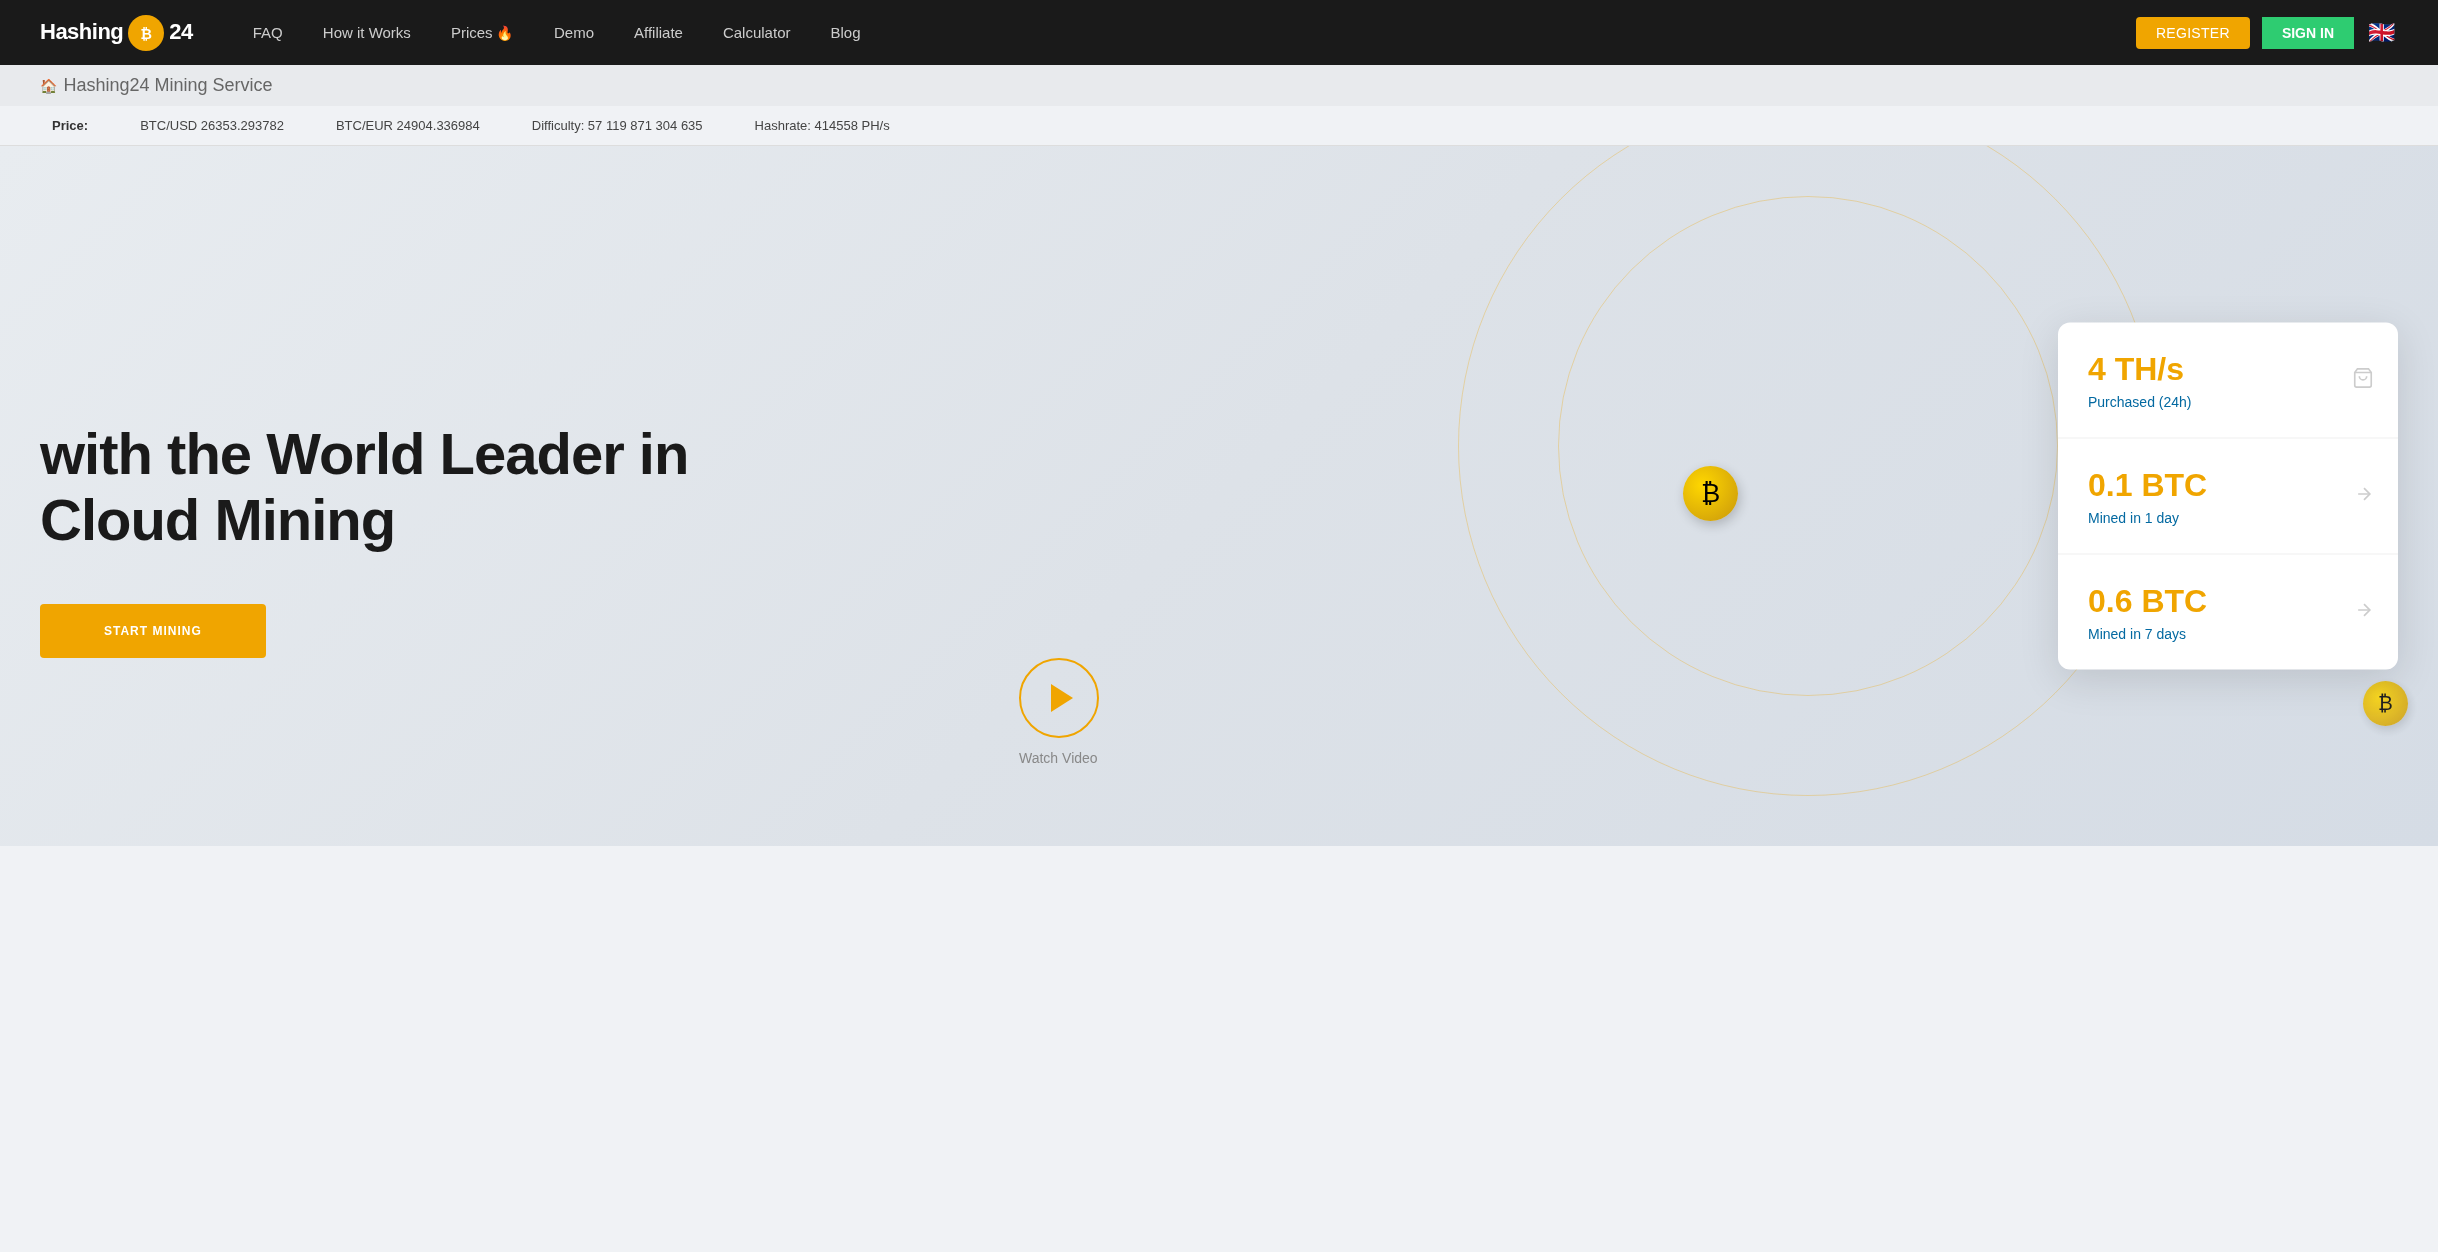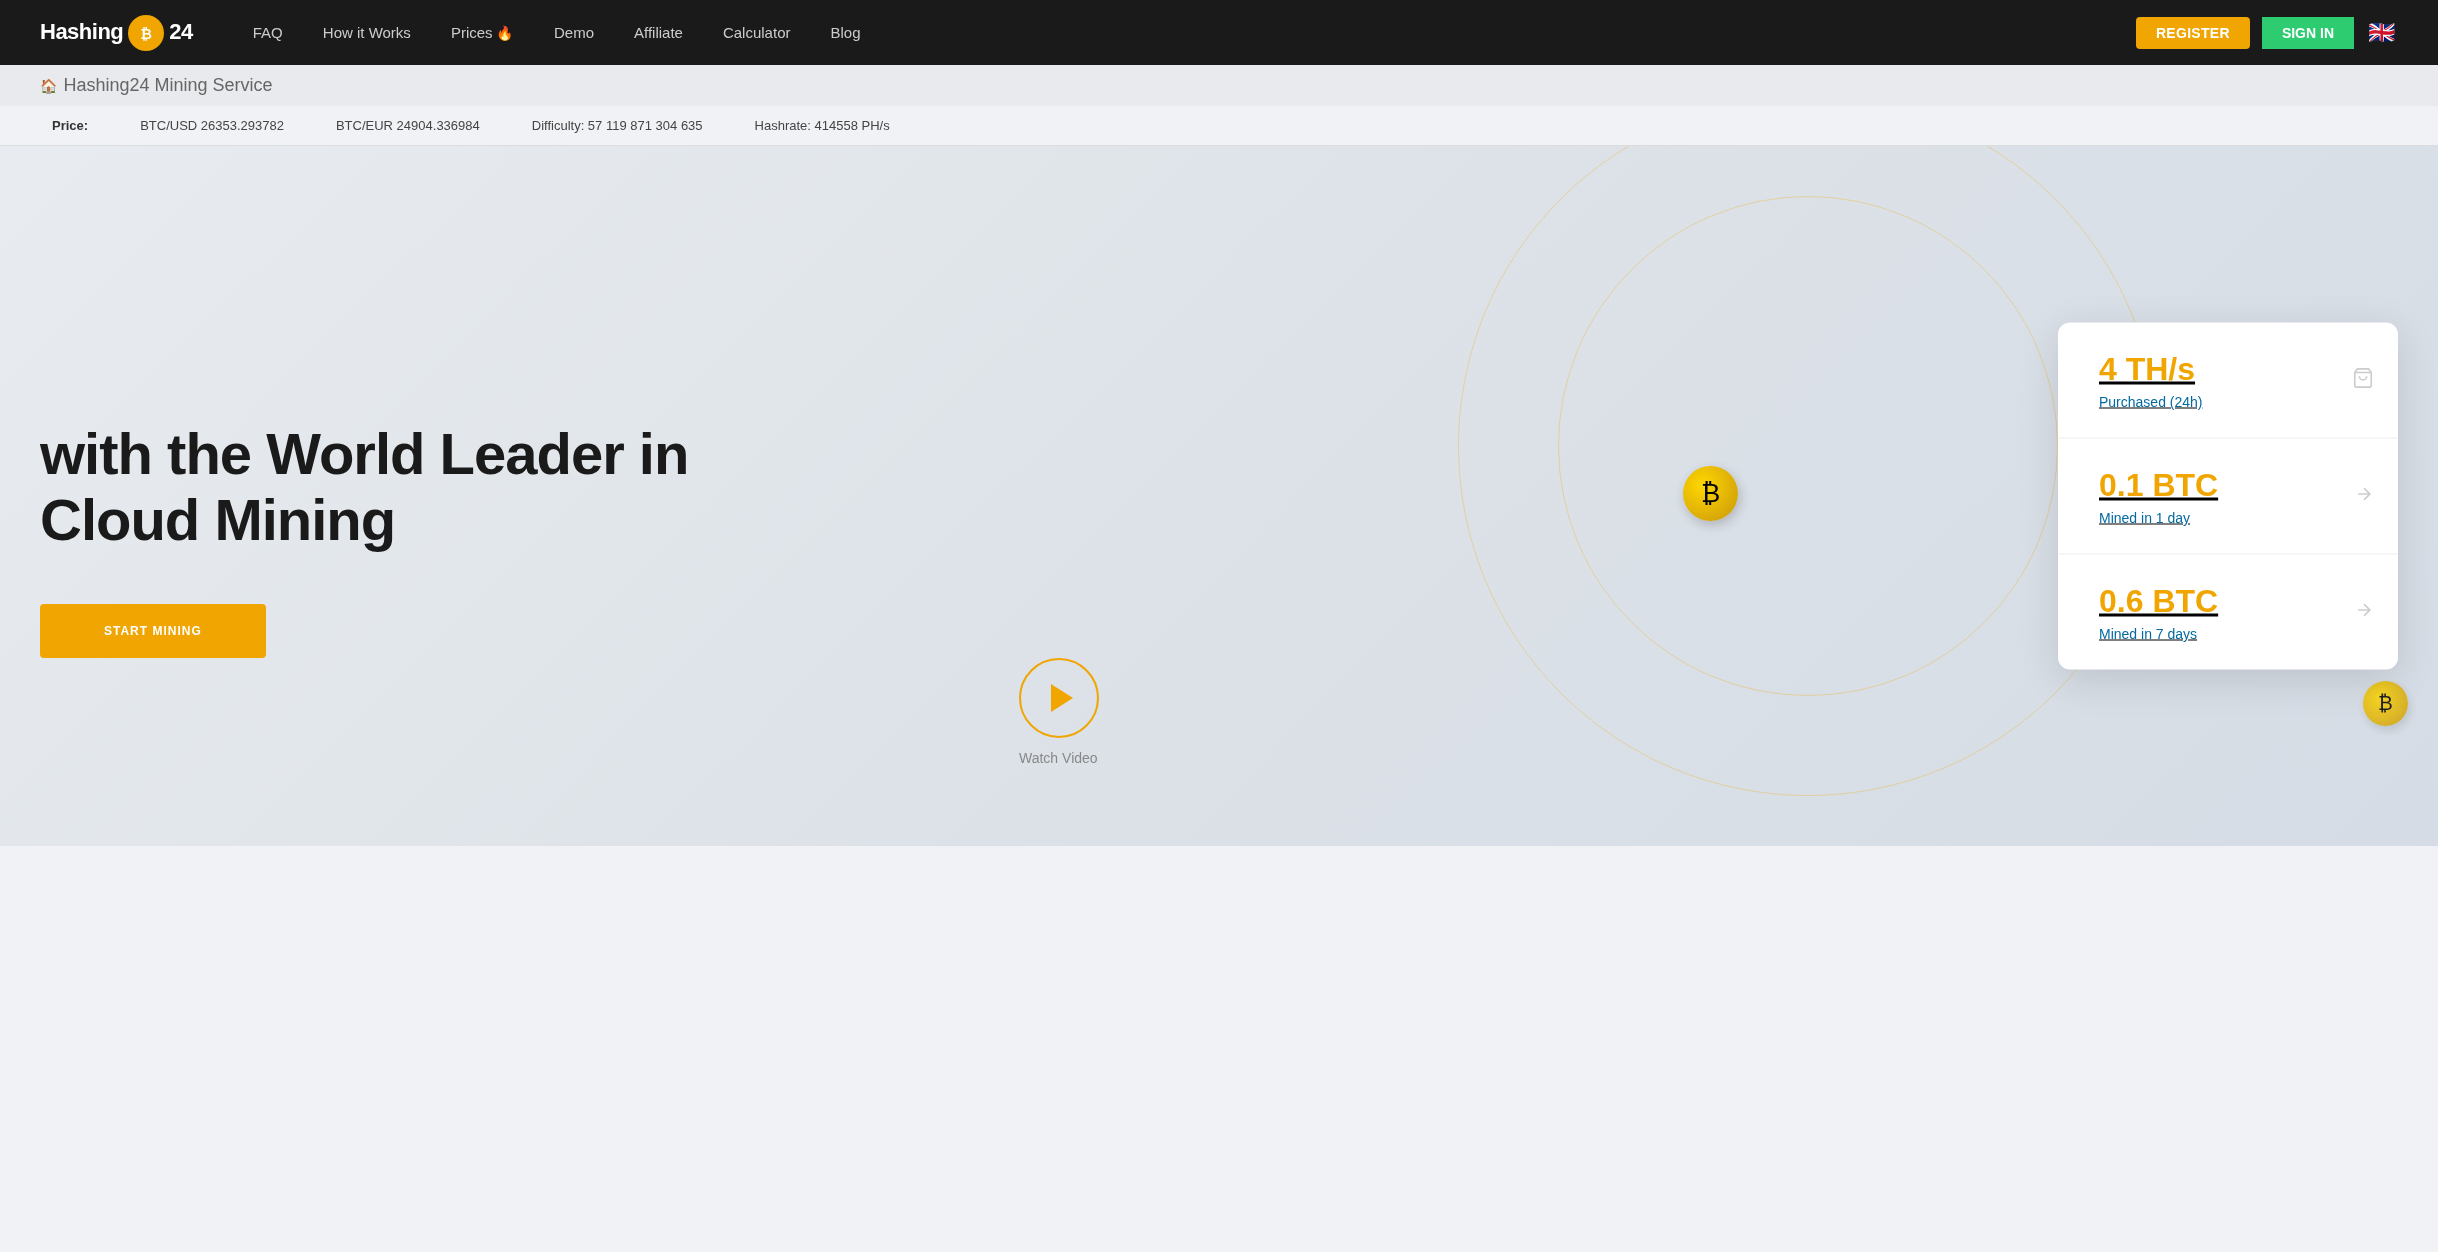--- a/index.html
+++ b/index.html
@@ -53,21 +53,21 @@
       gap: 12px;
       flex-shrink: 0;
     }
     .btn-register {
       background: #f0a500;
       color: white;
       border: none;
       padding: 8px 20px;
       border-radius: 4px;
       font-size: 14px;
-      font-weight: 700;
+      font-weight: 400;
       cursor: pointer;
       letter-spacing: 0.3px;
     }
     .btn-signin {
       background: #2ecc71;
       color: white;
       border: none;
       padding: 8px 20px;
       border-radius: 0;
       font-size: 14px;
@@ -253,26 +253,25 @@
       top: 50%;
       transform: translateY(-50%);
       background: white;
       border-radius: 12px;
       box-shadow: 0 10px 40px rgba(0,0,0,0.12);
       width: 340px;
       overflow: hidden;
       z-index: 4;
     }
     .stat-row {
-      padding: 28px 41px;
+      padding: 28px 30px;
       border-bottom: 1px solid #f0f0f0;
       display: flex;
       flex-direction: column;
       position: relative;
-      text-decoration: underline;
     }
     .stat-row:last-child { border-bottom: none; }
     .stat-value {
       font-size: 32px;
       font-weight: 700;
       color: #f0a500;
       margin-bottom: 6px;
     }
     .stat-label {
       font-size: 14px;

